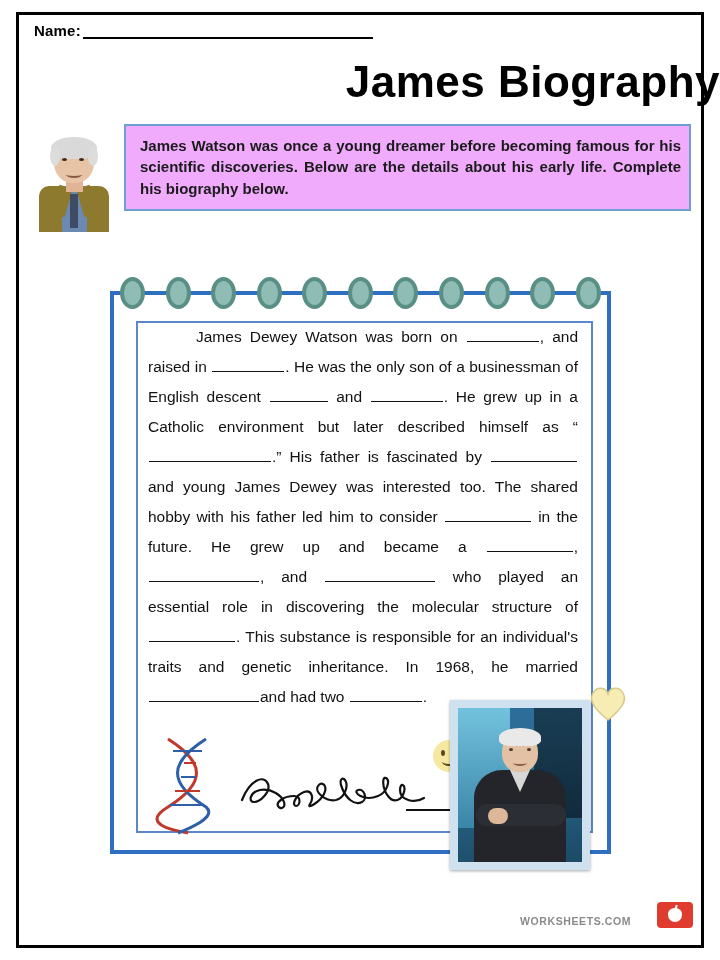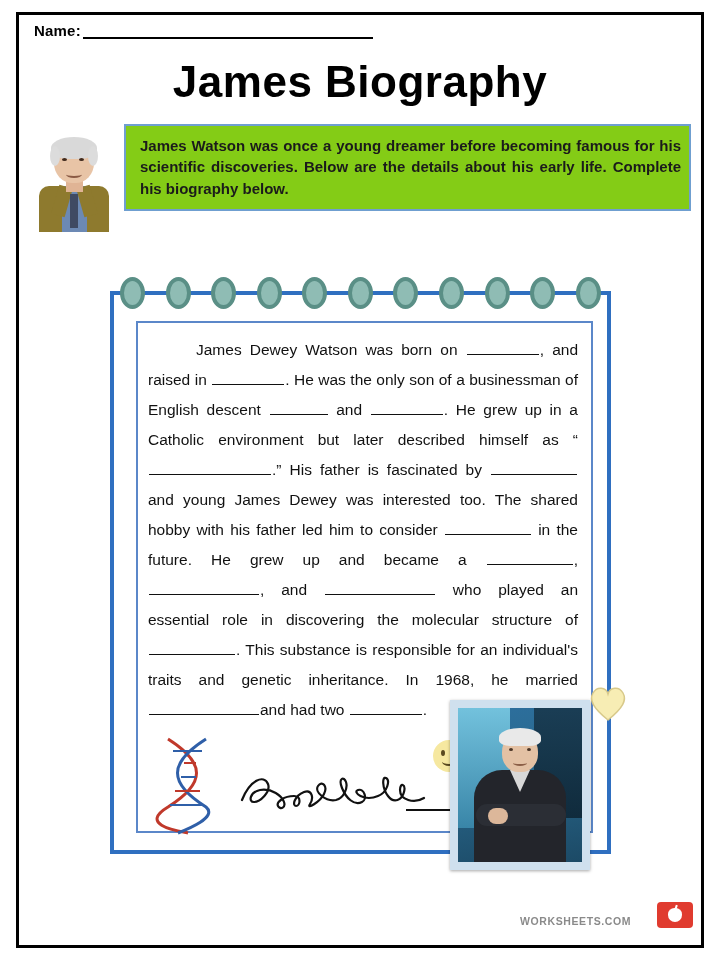--- a/index.html
+++ b/index.html
@@ -50,35 +50,35 @@
     border-bottom: 2px solid #000;
     height: 15px;
   }
 
   
   .title {
     position: absolute;
     left: 0;
     top: 57px;
     width: 720px;
-    text-align: center;
+    text-align: right;
     font-size: 44px;
     font-weight: bold;
     letter-spacing: 0.5px;
   }
 
   
   .intro-box {
     position: absolute;
     left: 124px;
     top: 124px;
     width: 567px;
     box-sizing: border-box;
     border: 2px solid #6f9fd0;
-    background: #84cc16;
+    background: #f0abfc;
     padding: 9px 8px 10px 14px;
   }
   .intro-text {
     font-size: 15px;
     font-weight: bold;
     line-height: 1.42;
     text-align: justify;
     text-justify: inter-word;
     color: #1b1b1b;
   }
@@ -218,21 +218,21 @@
     height: 32px;
     border: 4px solid #5a8f86;
     border-radius: 50%;
     background: #8fbcb4;
     box-sizing: border-box;
   }
 
   .passage {
     position: absolute;
     left: 148px;
-    top: 335px;
+    top: 322px;
     width: 430px;
     font-size: 15.5px;
     line-height: 30px;
     text-align: justify;
     text-justify: inter-word;
     color: #111;
   }
   .passage .indent { display: inline-block; width: 48px; }
   .blank {
     display: inline-block;

